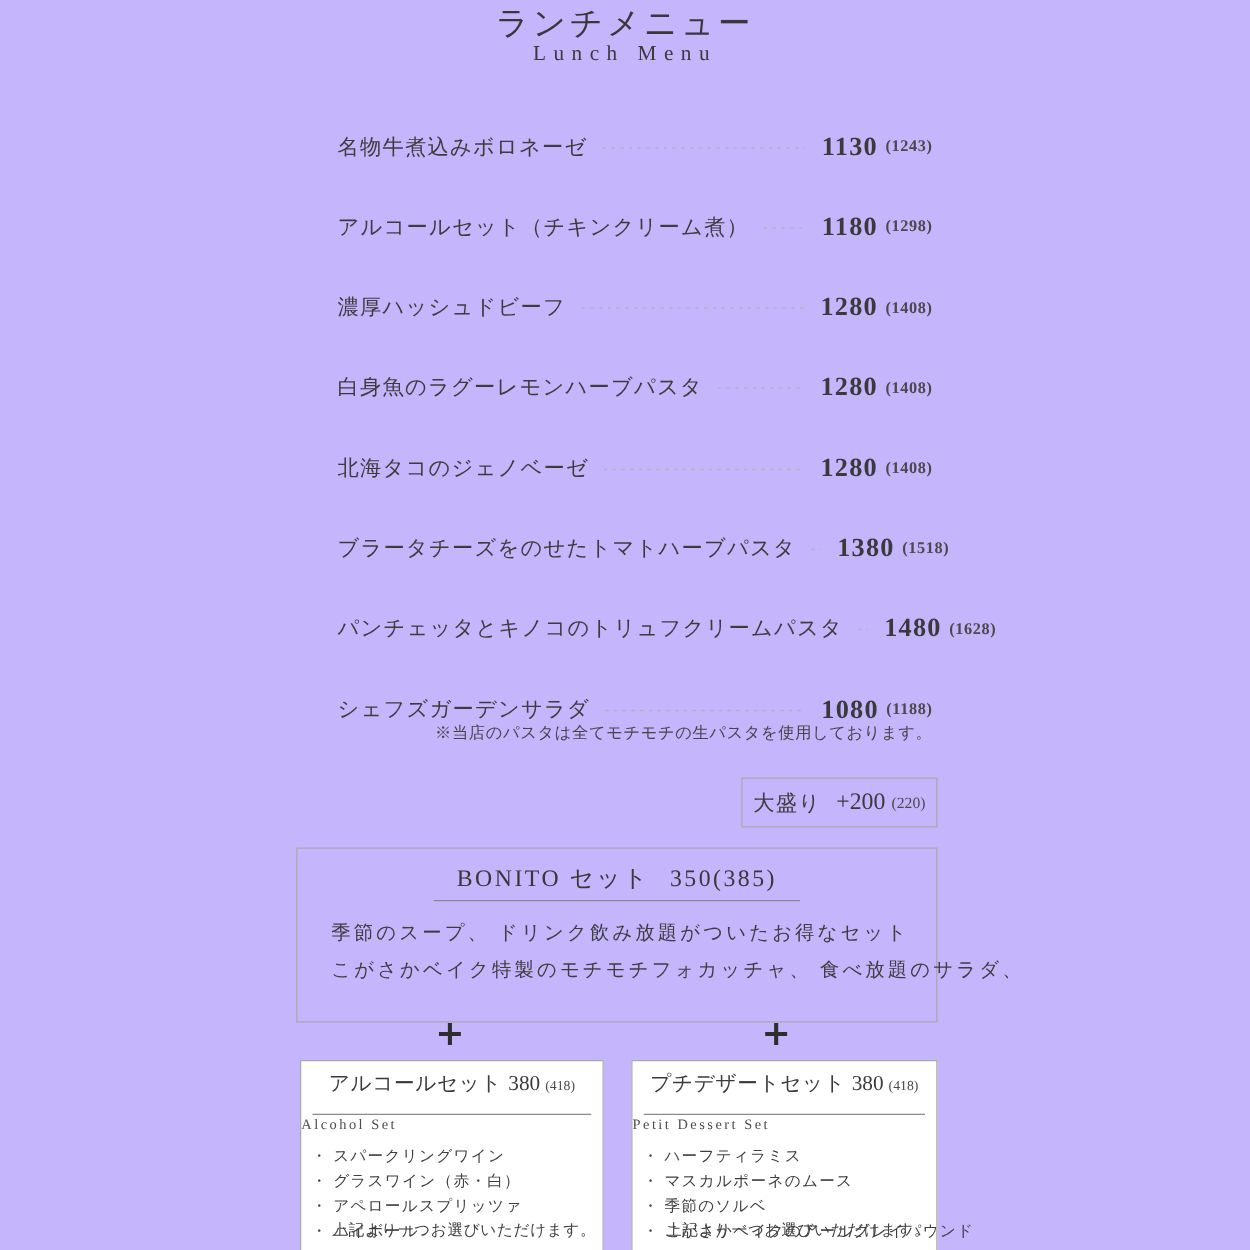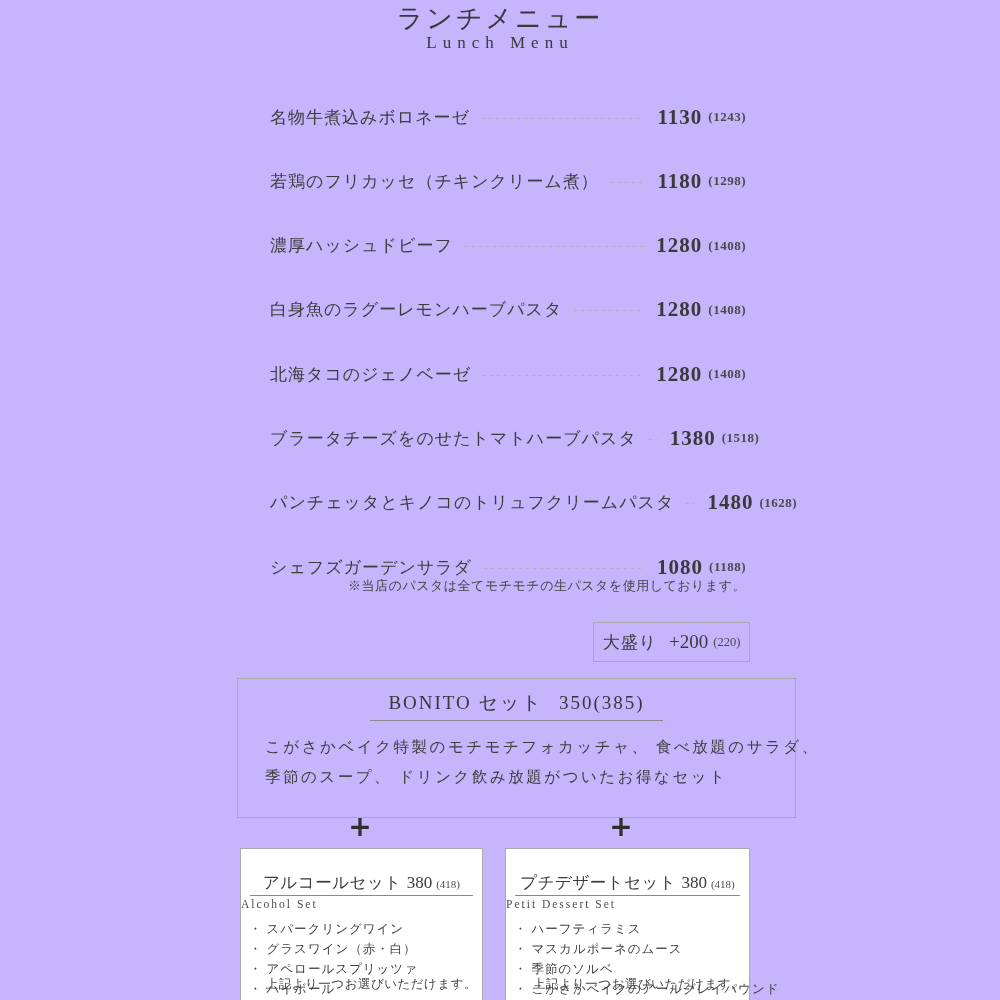--- a/index.html
+++ b/index.html
@@ -58,21 +58,21 @@
     position:absolute;left:593px;top:622px;width:157px;height:40px;
     border:1px solid #a9a9a9;box-sizing:border-box;
     display:flex;align-items:center;justify-content:center;
     white-space:nowrap;
   }
   .oomori-label{font-size:17px;letter-spacing:1px;color:#3c3c3c;}
   .oomori-price{font-size:19px;margin-left:12px;color:#3a3a3a;}
   .oomori-tax{font-size:12.5px;margin-left:5px;color:#4a4a4a;}
   
   .bonito-box{
-    position:absolute;left:237px;top:678px;width:559px;height:140px;
+    position:absolute;left:237px;top:678px;width:513px;height:140px;
     border:1px solid #a9a9a9;box-sizing:border-box;
     text-align:center;
   }
   .bonito-title{
     display:inline-block;margin-top:11px;
     padding:0 18px 4px;border-bottom:1px solid #8a8a8a;
     white-space:nowrap;
   }
   .bonito-name{font-size:19px;letter-spacing:2px;color:#383838;}
   .bonito-price{font-size:19px;letter-spacing:2px;margin-left:16px;color:#383838;}
@@ -91,22 +91,22 @@
   .plus-left{left:343px;}
   .plus-right{left:604px;}
   
   .opt-box{
     position:absolute;top:848px;height:170px;
     border:1px solid #a9a9a9;box-sizing:border-box;background:#fff;
   }
   .opt-box-left{left:240px;width:243px;}
   .opt-box-right{left:505px;width:245px;}
   .opt-head{
-    margin:23px 9px 0;
-    border-bottom:1px solid #8a8a8a;padding-bottom:1px;
+    margin:7px 9px 0;
+    border-bottom:1px solid #8a8a8a;padding-bottom:13px;
     text-align:center;white-space:nowrap;
   }
   .opt-title{font-size:16.5px;letter-spacing:0.5px;color:#3a3a3a;}
   .opt-price{font-size:17px;margin-left:5px;color:#3a3a3a;}
   .opt-tax{font-size:11px;margin-left:4px;color:#4a4a4a;}
   .opt-sub{
     margin-top:2px;
     font-size:11.5px;letter-spacing:2px;color:#4c4c4c;
   }
   .opt-list{
@@ -131,21 +131,21 @@
   <div class="menu-list">
     <div class="menu-row">
       <span class="dish">名物牛煮込みボロネーゼ</span>
       <span class="leader"></span>
       <span class="price">
         <span class="p-main">1130</span>
         <span class="p-tax">(1243)</span>
       </span>
     </div>
     <div class="menu-row">
-      <span class="dish">若鶏のフリカッセ（チキンクリーム煮）</span>
+      <span class="dish">アルコールセット（チキンクリーム煮）</span>
       <span class="leader"></span>
       <span class="price">
         <span class="p-main">1180</span>
         <span class="p-tax">(1298)</span>
       </span>
     </div>
     <div class="menu-row">
       <span class="dish">濃厚ハッシュドビーフ</span>
       <span class="leader"></span>
       <span class="price">
@@ -201,22 +201,22 @@
     <span class="oomori-label">大盛り</span>
     <span class="oomori-price">+200</span>
     <span class="oomori-tax">(220)</span>
   </div>
 
   <div class="bonito-box">
     <div class="bonito-title">
       <span class="bonito-name">BONITO セット</span><span class="bonito-price">350(385)</span>
     </div>
     <div class="bonito-desc">
+      <div>季節のスープ、 ドリンク飲み放題がついたお得なセット</div>
       <div>こがさかベイク特製のモチモチフォカッチャ、 食べ放題のサラダ、</div>
-      <div>季節のスープ、 ドリンク飲み放題がついたお得なセット</div>
     </div>
   </div>
 
   <div class="plus plus-left">+</div>
   <div class="plus plus-right">+</div>
 
   <div class="opt-box opt-box-left">
     <div class="opt-head">
       <span class="opt-title">アルコールセット</span><span class="opt-price">380</span><span class="opt-tax">(418)</span>
     </div>

